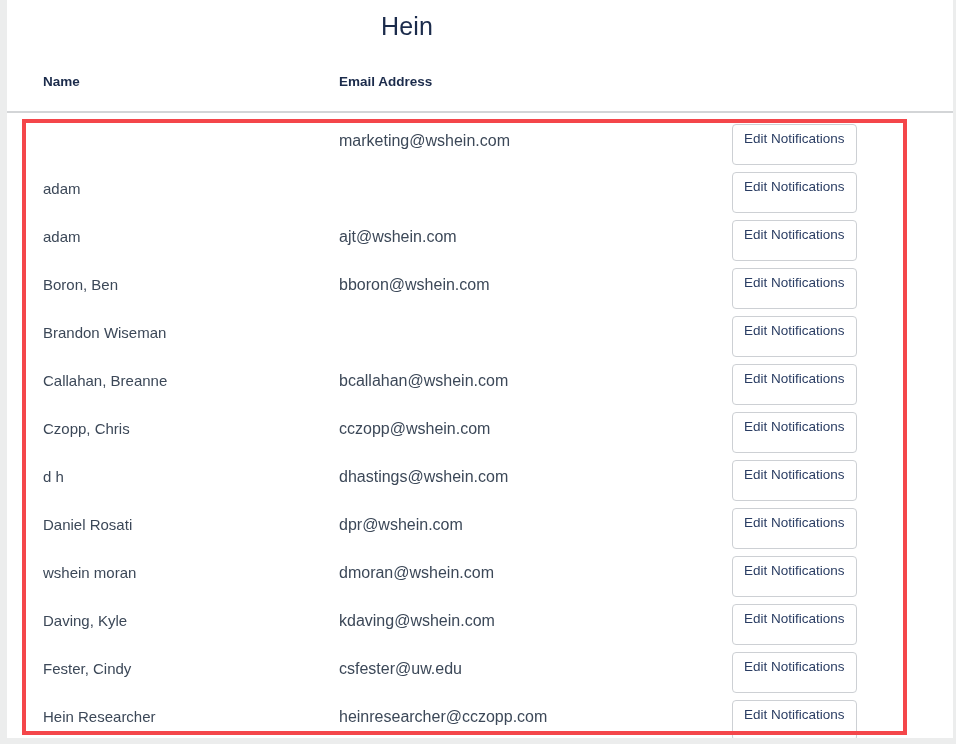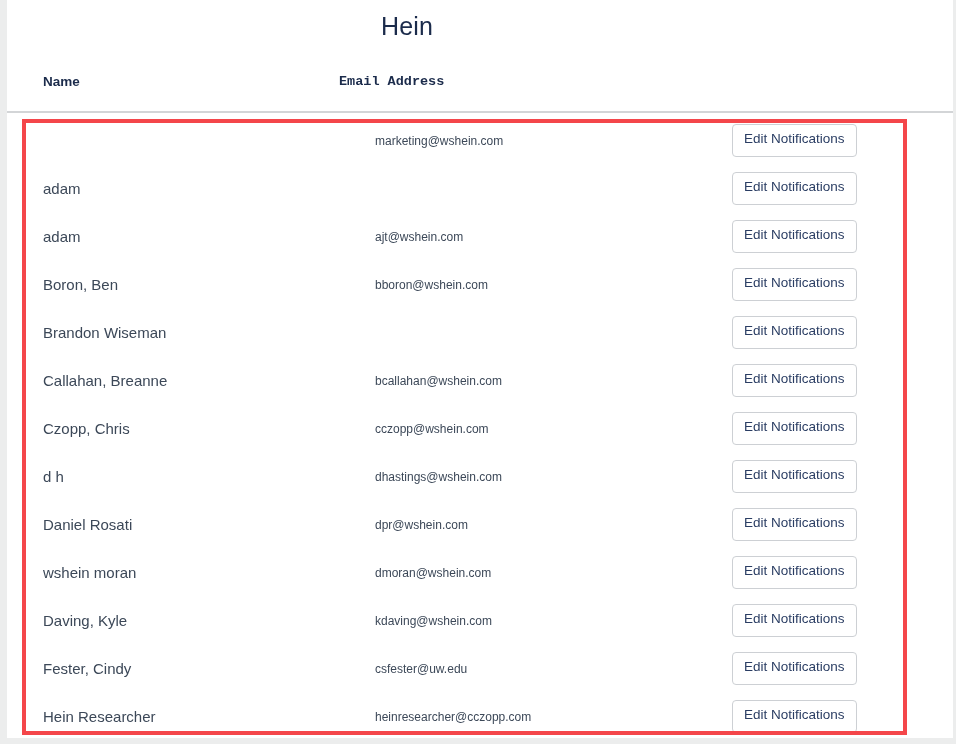--- a/index.html
+++ b/index.html
@@ -53,21 +53,21 @@
   .col-head {
     position: absolute;
     top: 0;
     font-size: 13.5px;
     font-weight: bold;
     color: #1b2b4b;
     line-height: 16px;
     white-space: nowrap;
   }
   #col-head-name  { left: 36px; }
-  #col-head-email { left: 332px; font-family: Liberation Mono, monospace; }
+  #col-head-email { left: 332px; }
 
   
   #highlight-box {
     position: absolute;
     left: 15px;
     top: 119px;
     width: 885px;
     height: 616px;
     border: 4px solid #f4464a;
     pointer-events: none;
@@ -95,35 +95,34 @@
     color: #3c4858;
     line-height: 20px;
     white-space: nowrap;
     overflow: hidden;
   }
   .cell-email {
     position: absolute;
     left: 332px;
     top: 12px;
     width: 370px;
-    font-size: 12px;
+    font-size: 16px;
     color: #3c4858;
     line-height: 20px;
     white-space: nowrap;
     overflow: hidden;
-    margin-left: 36px;
   }
   .cell-action {
     position: absolute;
     left: 725px;
     top: 5px;
   }
   .edit-notifications-button {
     display: inline-block;
-    padding: 6px 11px 9px 11px;
+    padding: 6px 11px 17px 11px;
     min-width: 118px;
     text-align: center;
     font-family: "Liberation Sans", sans-serif;
     font-size: 13.5px;
     line-height: 16px;
     color: #2a3d63;
     background: #ffffff;
     border: 1px solid #cdd0d4;
     border-radius: 4px;
     cursor: pointer;

